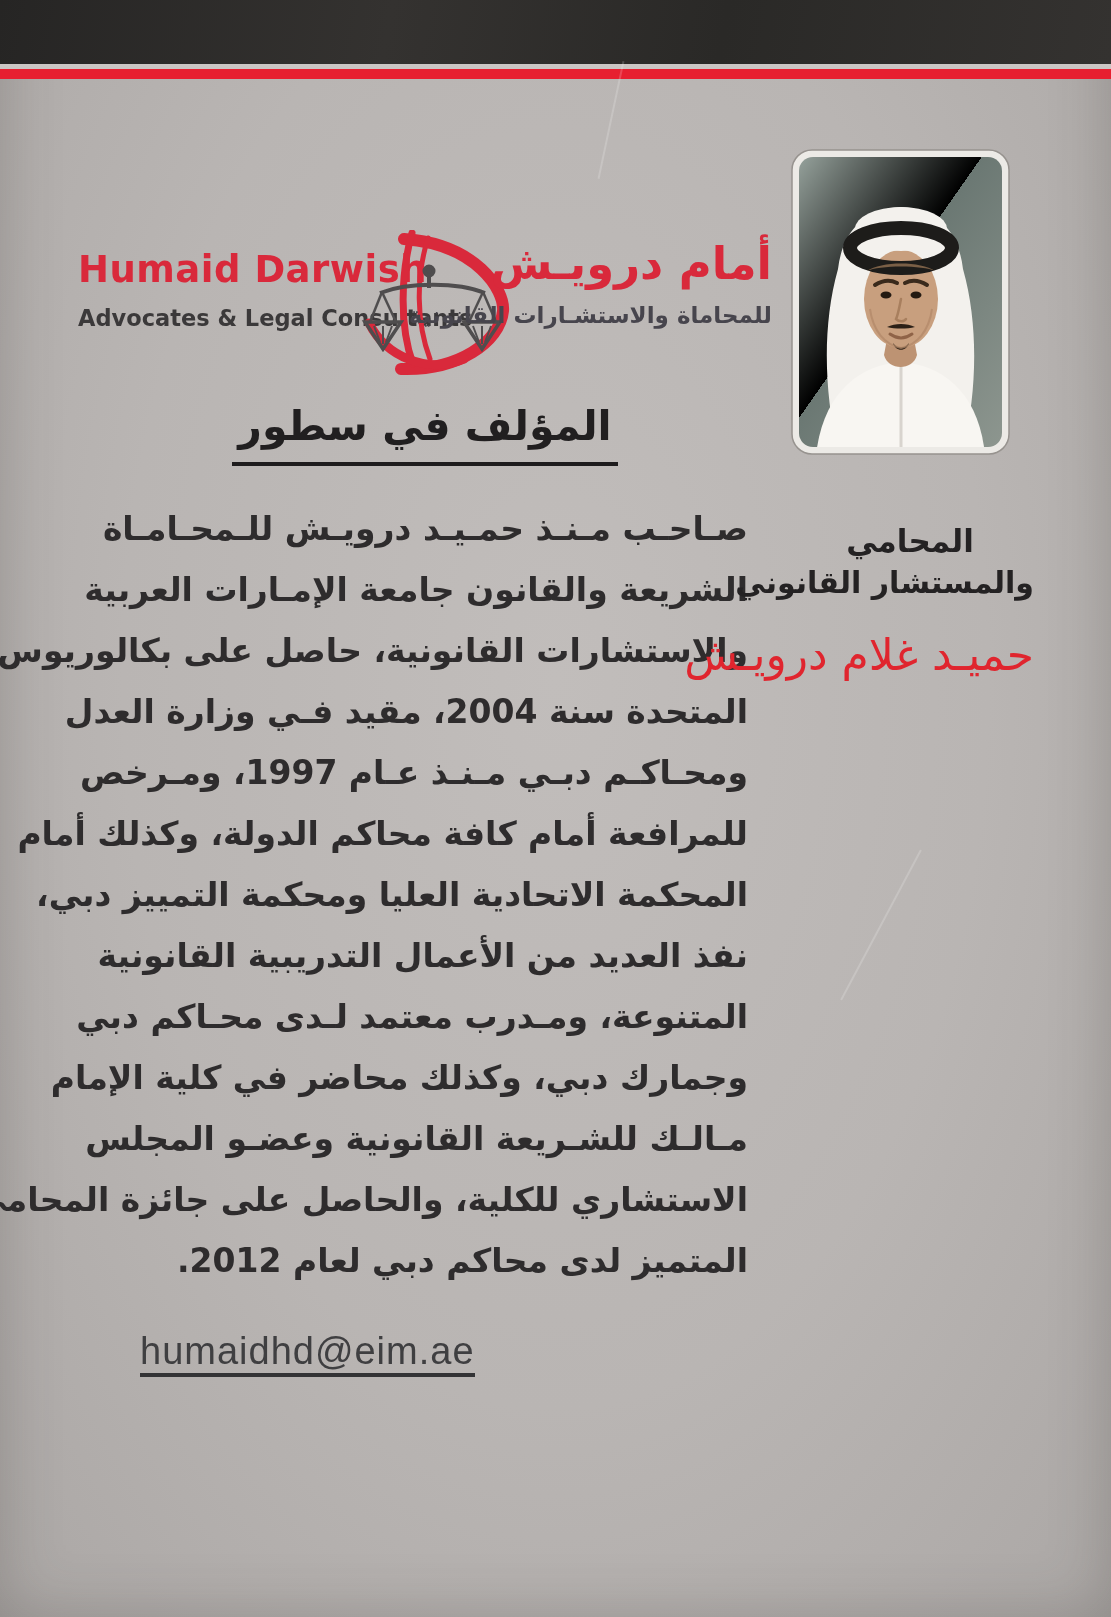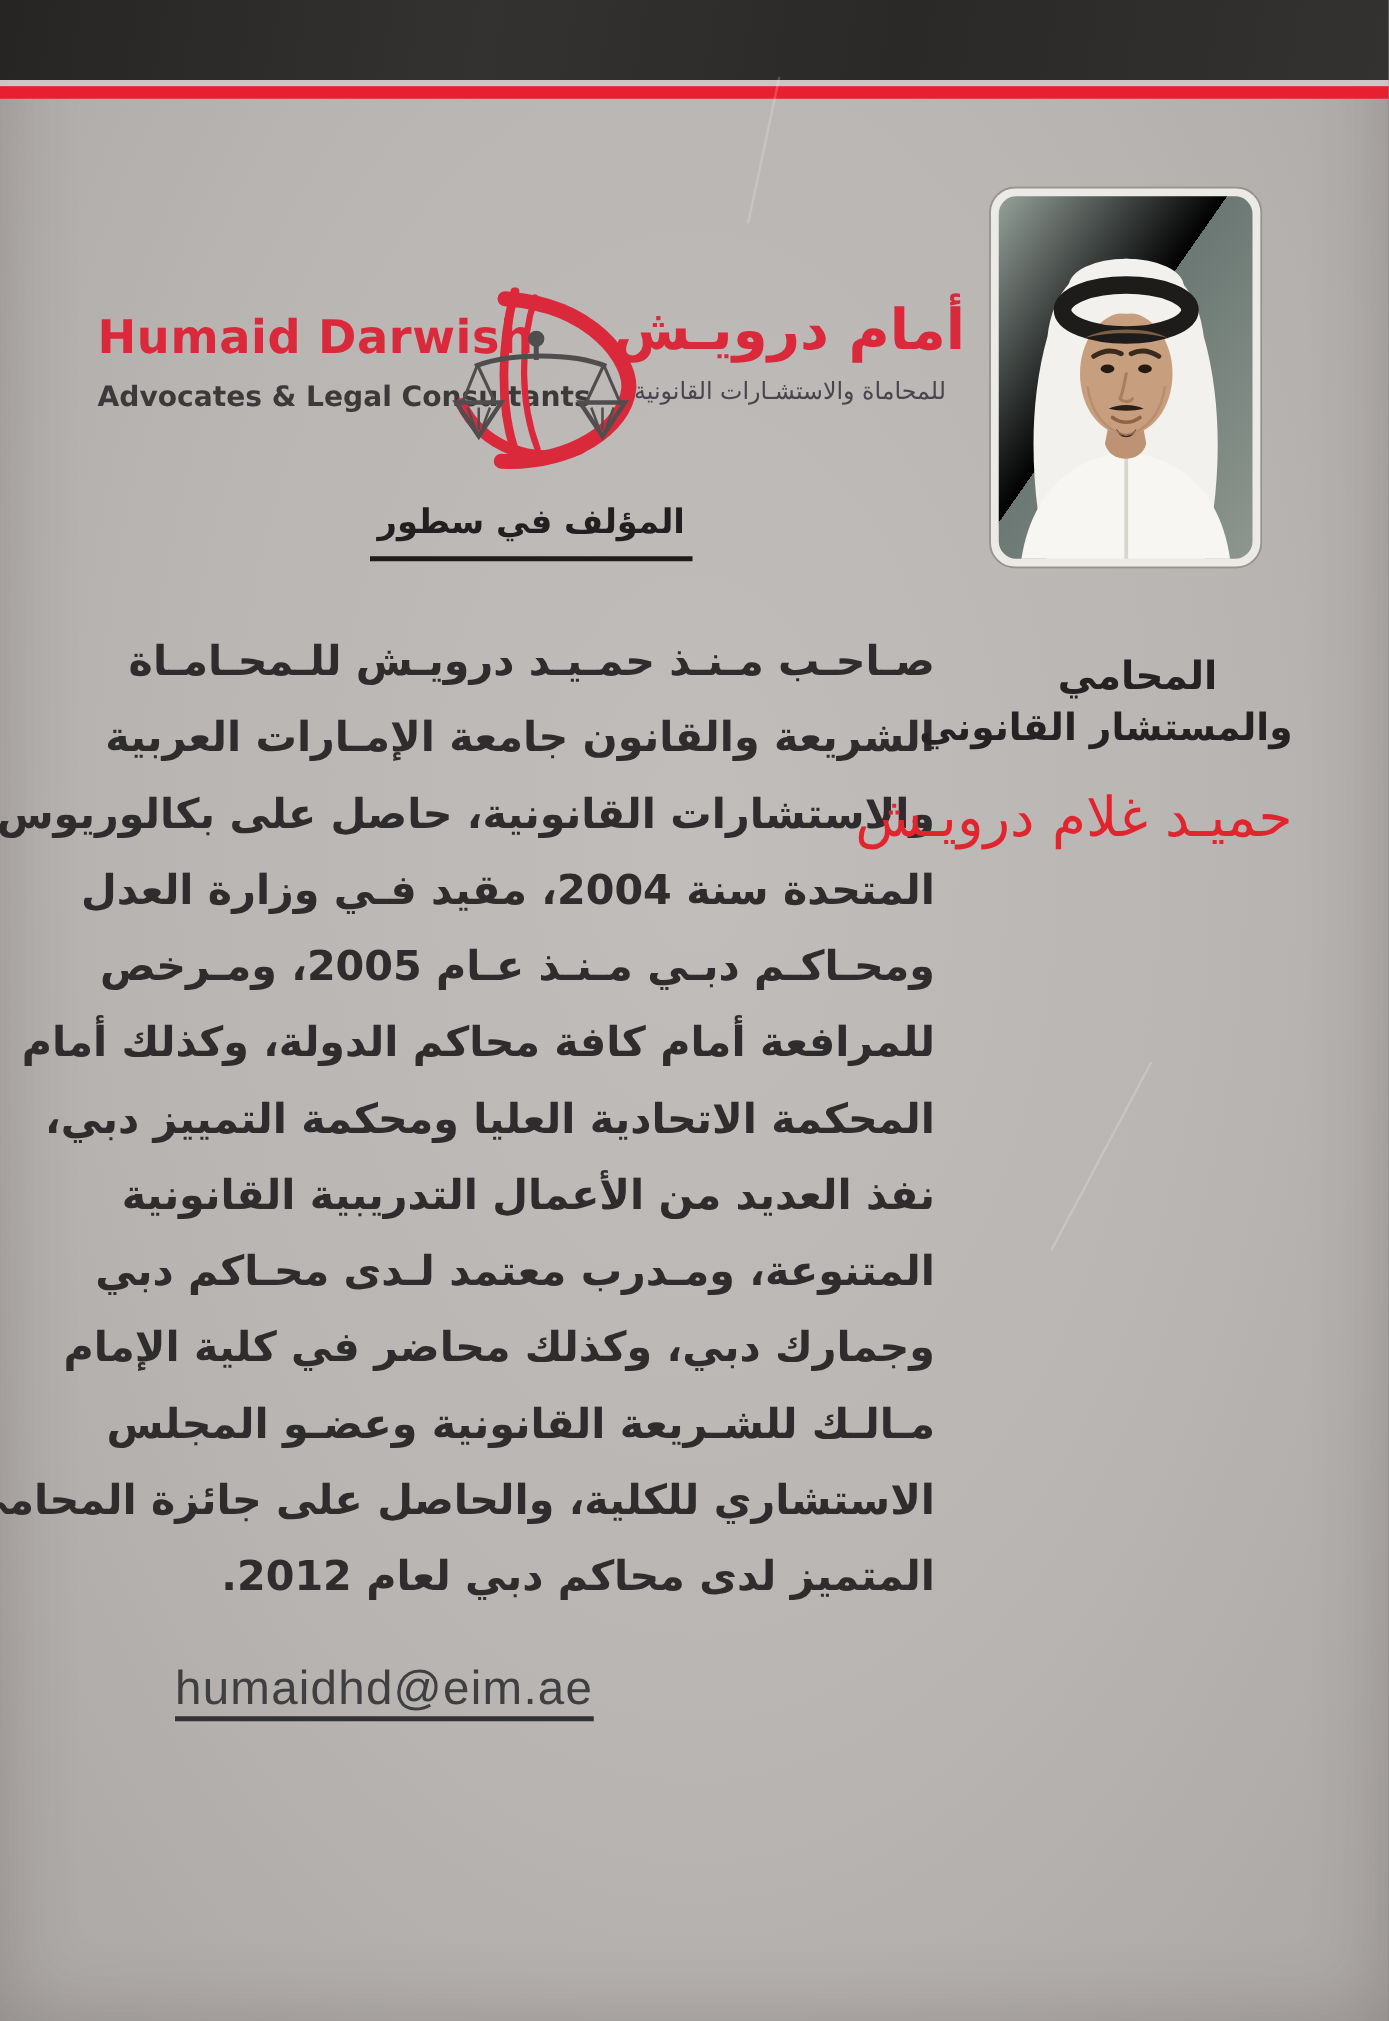--- a/index.html
+++ b/index.html
@@ -36,29 +36,29 @@
   .logo-en .tagline {
     color: #3b393a; font-weight: bold; font-size: 22.5px; margin-top: 14px;
     white-space: nowrap;
   }
   .logo-emblem { position: absolute; left: 352px; top: 230px; width: 158px; height: 148px; }
   .logo-ar { position: absolute; left: 492px; top: 238px; width: 280px; direction: rtl; text-align: center; }
   .logo-ar .name {
     color: #d9293b; font-weight: bold; font-size: 45px; line-height: 52px; white-space: nowrap;
   }
   .logo-ar .tagline {
-    color: #47454d; font-weight: normal; font-size: 19px; margin-top: 12px; white-space: nowrap;
+    color: #47454d; font-weight: bold; font-size: 23px; margin-top: 12px; white-space: nowrap;
   }
   
   .photo-wrap { position: absolute; left: 791px; top: 149px; width: 219px; height: 306px; }
   
   .section-title-row { position: absolute; left: 130px; top: 402px; width: 590px; text-align: center; }
   .section-title {
     display: inline-block; direction: rtl;
-    color: #211f20; font-weight: bold; font-size: 27px;
+    color: #211f20; font-weight: bold; font-size: 41px;
     border-bottom: 4px solid #1e1c1d; padding: 0 6px 12px 6px;
   }
   
   .bio {
     position: absolute; left: 130px; top: 498px; width: 618px;
     direction: rtl; color: #2e2c2d; font-weight: bold; font-size: 33px;
   }
   .bio .line {
     height: 61px; line-height: 61px; white-space: nowrap;
     text-align: justify; text-align-last: justify;
@@ -190,21 +190,21 @@
 
   <div class="section-title-row">
     <span class="section-title">المؤلف في سطور</span>
   </div>
 
   <div class="bio">
     <div class="line">صـاحـب مـنـذ حمـيـد درويـش للـمحـامـاة</div>
     <div class="line">الشريعة والقانون جامعة الإمـارات العربية</div>
     <div class="line">والاستشارات القانونية، حاصل على بكالوريوس</div>
     <div class="line">المتحدة سنة 2004، مقيد فـي وزارة العدل</div>
-    <div class="line">ومحـاكـم دبـي مـنـذ عـام 2005، ومـرخص</div>
+    <div class="line">ومحـاكـم دبـي مـنـذ عـام 1997، ومـرخص</div>
     <div class="line">للمرافعة أمام كافة محاكم الدولة، وكذلك أمام</div>
     <div class="line">المحكمة الاتحادية العليا ومحكمة التمييز دبي،</div>
     <div class="line">نفذ العديد من الأعمال التدريبية القانونية</div>
     <div class="line">المتنوعة، ومـدرب معتمد لـدى محـاكم دبي</div>
     <div class="line">وجمارك دبي، وكذلك محاضر في كلية الإمام</div>
     <div class="line">مـالـك للشـريعة القانونية وعضـو المجلس</div>
     <div class="line">الاستشاري للكلية، والحاصل على جائزة المحامي</div>
     <div class="line last">المتميز لدى محاكم دبي لعام 2012.</div>
   </div>
 

